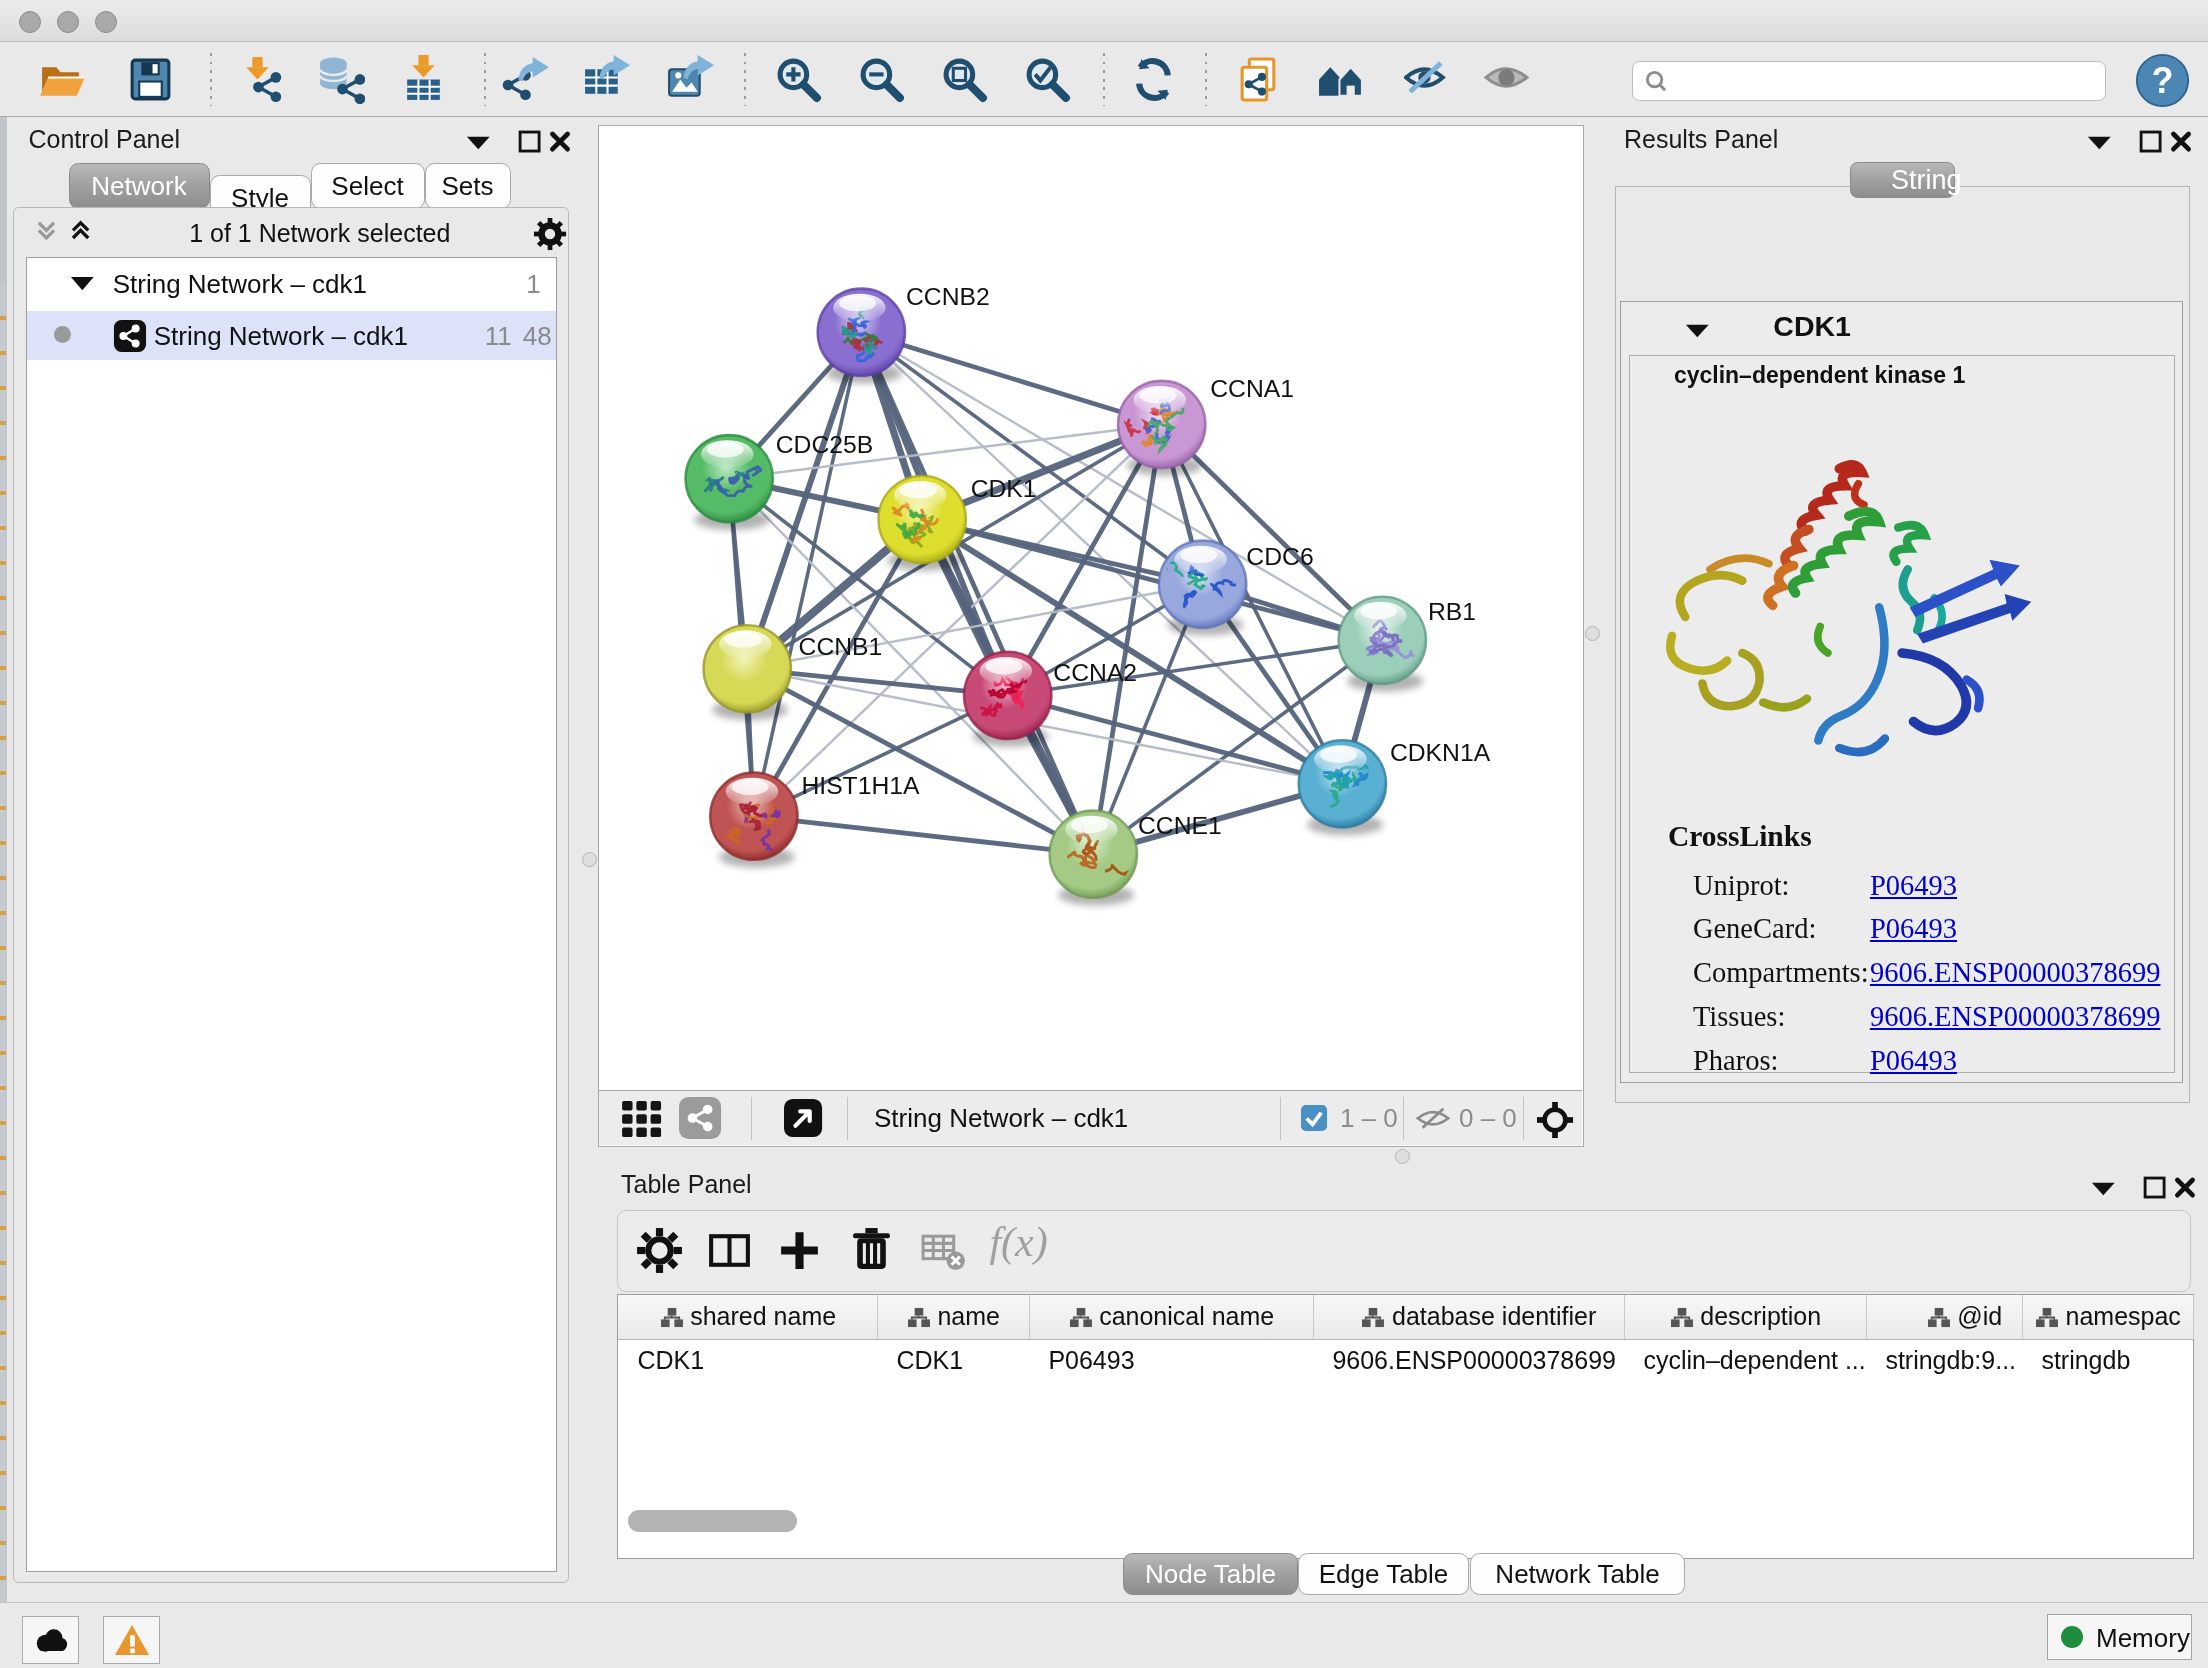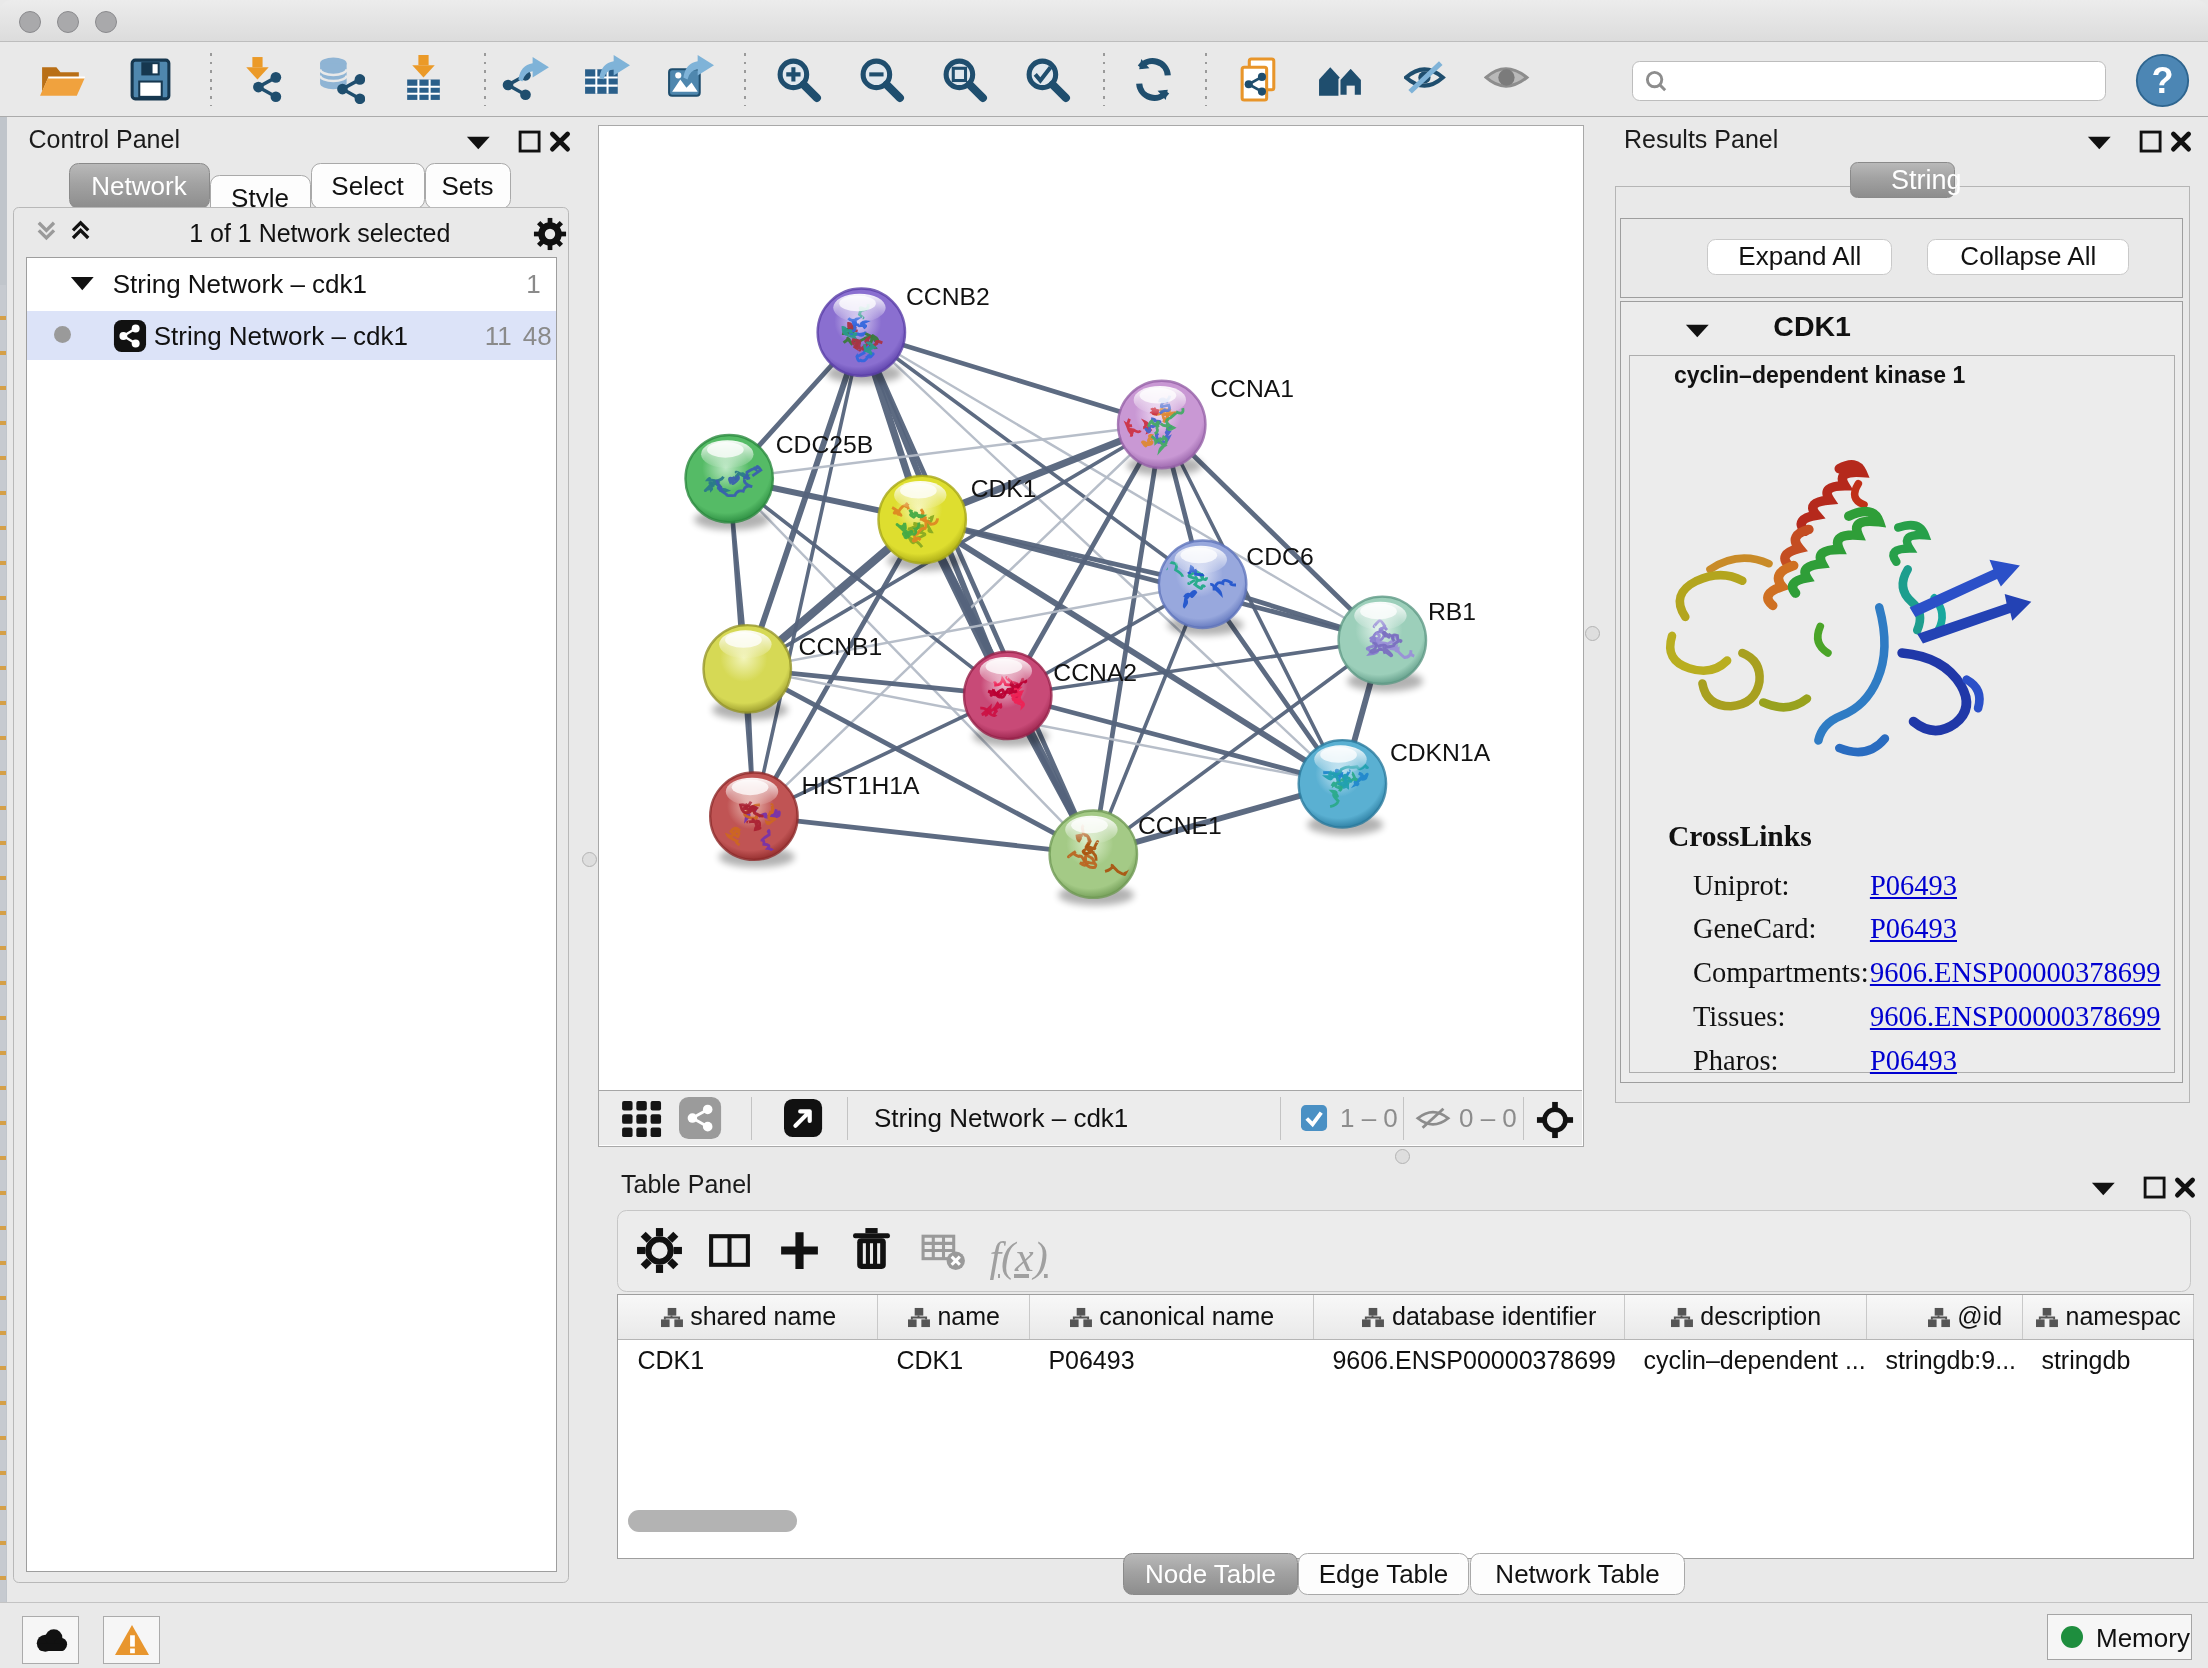--- a/index.html
+++ b/index.html
@@ -636,24 +636,20 @@
 <div class="abs" style="left:1395px;top:1149px;width:13.3px;height:13.3px;border-radius:50%;background:#dedede;border:1px solid #b3b3b3;"></div>
 <div class="abs" style="left:1607px;top:117px;width:595px;height:1027px;">
 <div class="abs panel-title" style="left:17px;top:7.6px;">Results Panel</div>
 <svg class="abs" style="left:479px;top:13.3px;" width="114" height="25" viewBox="0 0 120 26">
       <path d="M2,7 L26,7 L14,20 Z" fill="#111"></path>
       <rect x="58" y="2" width="20" height="20" fill="none" stroke="#111" stroke-width="3"></rect>
       <path d="M92,4 L108,20 M108,4 L92,20" stroke="#111" stroke-width="5" stroke-linecap="round"></path>
     </svg>
 <div class="abs" style="left:7.6px;top:69px;width:573px;height:915px;border:1px solid #b5b5b5;background:#e9e9e9;"></div>
 <div class="tab sel" style="left:243px;top:45px;width:105px;height:36px;line-height:34px;font-size:27px;border-radius:7.6px;padding-left:40px;">String</div>
-<div class="abs" style="left:13.3px;top:101px;width:561px;height:78px;border:1px solid #9e9e9e;">
-      <div class="btn" style="left:86px;top:20px;width:185px;height:36px;line-height:32px;">Expand All</div>
-      <div class="btn" style="left:306px;top:20px;width:202px;height:36px;line-height:32px;">Collapse All</div>
-    </div>
 <div class="abs" style="left:13.3px;top:184px;width:561px;height:780px;border:1px solid #9e9e9e;background:#ececec;">
 <svg class="abs" style="left:63px;top:19px;" width="28.5" height="21" viewBox="0 0 30 22">
         <path d="M2,4 L26,4 L14,17 Z" fill="#111"></path>
       </svg>
 <div class="abs" style="left:152px;top:7.6px;font-size:28.5px;font-weight:700;color:#111;">CDK1</div>
 <div class="abs" style="left:7.6px;top:53px;width:544px;height:716px;border:1px solid #adadad;background:#ececec;">
 <div class="abs" style="left:44px;top:5.7px;font-size:23px;color:#111;font-weight:bold;">cyclin–dependent kinase 1</div>
 <svg class="abs" style="left:23px;top:99px;" width="384" height="320" viewBox="0 0 404 336">
 <g fill="none" stroke-linecap="round">
 <path d="M196,14 q18,-10 24,4 q-28,-2 -18,14 q-26,0 -16,15 q-26,2 -14,16 q-24,4 -12,17" stroke="#b5291c" stroke-width="10"></path>
@@ -730,21 +726,21 @@
         <path d="M17,17 V37 M24,17 V37 M31,17 V37" stroke="#ececec" stroke-width="3"></path>
       </svg>
 <svg class="abs" style="left:301px;top:15px;" width="49" height="49" viewBox="0 0 48 48">
         <g stroke="#9a9a9a" stroke-width="3" fill="none">
           <rect x="4" y="10" width="30" height="22"></rect>
           <path d="M4,17 H34 M4,24 H34 M14,10 V32 M24,10 V32"></path>
         </g>
         <circle cx="36" cy="34" r="9" fill="#9a9a9a"></circle>
         <path d="M32,30 L40,38 M40,30 L32,38" stroke="#fff" stroke-width="3"></path>
       </svg>
-<div class="abs" style="left:371px;top:22px;font-size:42px;color:#a0a0a0;font-family:'Liberation Serif',serif;font-style:italic;text-decoration:underline;">f(x)</div>
+<div class="abs" style="left:371px;top:7px;font-size:42px;color:#a0a0a0;font-family:'Liberation Serif',serif;font-style:italic;">f(x)</div>
 </div>
 <div class="abs" style="left:11.4px;top:126px;width:1575px;height:263px;border:1px solid #9e9e9e;background:#fff;">
 <div class="abs" style="left:0;top:0;width:1575px;height:44px;background:linear-gradient(#f8f8f8,#e9e9e9);border-bottom:1px solid #b5b5b5;">
 <div class="abs" style="left:0px;top:0;width:259px;height:44px;border-right:1px solid #c9c9c9;"></div>
 <div class="abs" style="left:0px;top:6.7px;width:259px;text-align:center;font-size:25px;color:#111;"><svg width="23" height="21" style="vertical-align:-3.8px;margin-right:7.6px;" viewBox="0 0 24 22">
             <rect x="8" y="1" width="9" height="8" fill="#555"></rect>
             <rect x="1" y="13" width="9" height="8" fill="#555"></rect>
             <rect x="15" y="13" width="9" height="8" fill="#555"></rect>
             <path d="M12,9 L12,11 M5,13 L5,11 L20,11 L20,13" stroke="#555" stroke-width="2" fill="none"></path>
           </svg>shared name</div>

